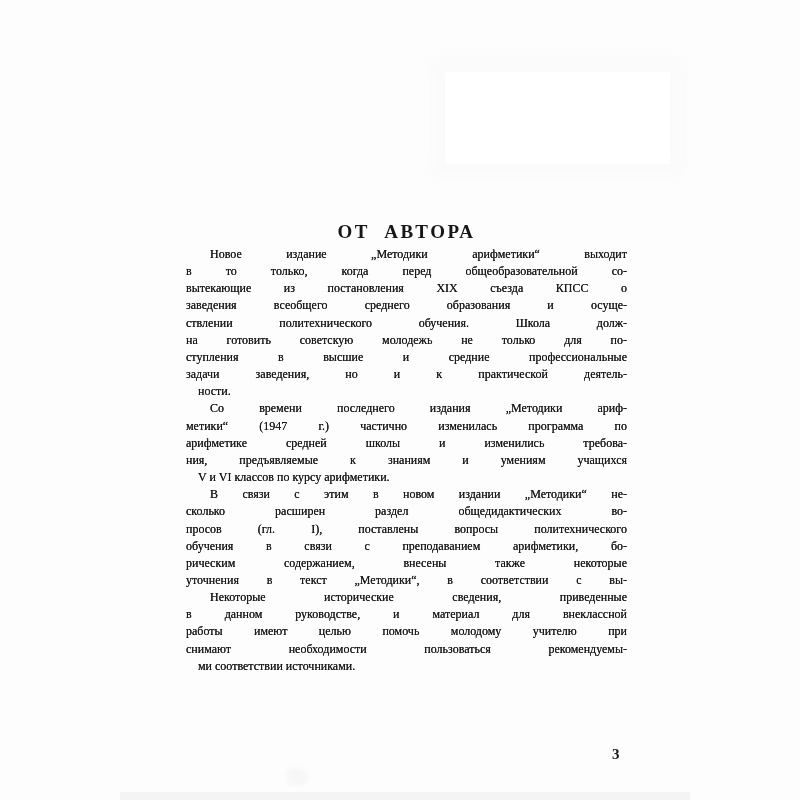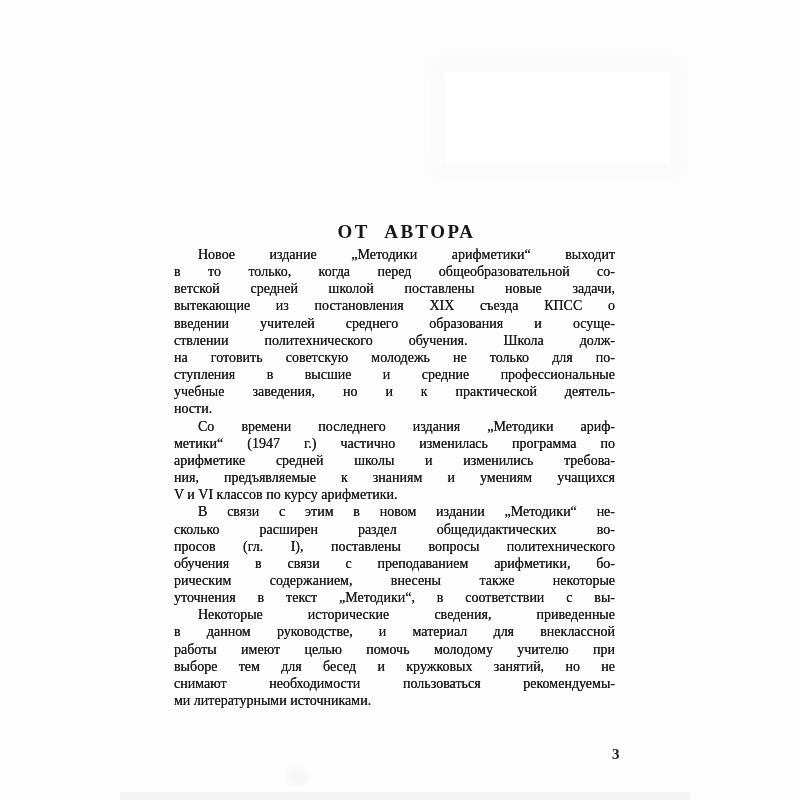--- a/index.html
+++ b/index.html
@@ -53,36 +53,37 @@
     text-align: center;
     font-size: 19px;
     font-weight: bold;
     letter-spacing: 2.5px;
     word-spacing: 7px;
     color: #161616;
   }
   .body-text {
     position: absolute;
     top: 246px;
-    left: 174px;
+    left: 186px;
     width: 441px;
-    font-size: 14px;
+    font-size: 12px;
     line-height: 17.15px;
     text-shadow: 0 0 0.35px currentColor; 
   }
   .line {
     text-align: justify;
     text-align-last: justify;
     white-space: normal;
   }
   .line.para-start {
     text-indent: 24px;
   }
   .line.para-end {
     text-align-last: left;
+    margin-left: 12px;
   }
   .page-number {
     position: absolute;
     top: 746px;
     left: 612px;
     font-size: 15px;
     font-weight: bold;
     color: #161616;
   }
 </style>
@@ -91,45 +92,43 @@
 
 <div class="scan-page">
 
   <div class="artifact-rect"></div>
 
   <h1 class="page-title">ОТ АВТОРА</h1>
 
   <div class="body-text">
       <div class="line para-start">Новое издание „Методики арифметики“ выходит</div>
       <div class="line">в то только, когда перед общеобразовательной со-</div>
-      <div class="line">ветской средней школой поставлены новые задачи,</div>
       <div class="line">вытекающие из постановления XIX съезда КПСС о</div>
-      <div class="line">введении учителей среднего образования и осуще-</div>
+      <div class="line">заведения всеобщего среднего образования и осуще-</div>
       <div class="line">ствлении политехнического обучения. Школа долж-</div>
       <div class="line">на готовить советскую молодежь не только для по-</div>
       <div class="line">ступления в высшие и средние профессиональные</div>
-      <div class="line">учебные заведения, но и к практической деятель-</div>
+      <div class="line">задачи заведения, но и к практической деятель-</div>
       <div class="line para-end">ности.</div>
       <div class="line para-start">Со времени последнего издания „Методики ариф-</div>
       <div class="line">метики“ (1947 г.) частично изменилась программа по</div>
       <div class="line">арифметике средней школы и изменились требова-</div>
       <div class="line">ния, предъявляемые к знаниям и умениям учащихся</div>
       <div class="line para-end">V и VI классов по курсу арифметики.</div>
       <div class="line para-start">В связи с этим в новом издании „Методики“ не-</div>
       <div class="line">сколько расширен раздел общедидактических во-</div>
       <div class="line">просов (гл. I), поставлены вопросы политехнического</div>
       <div class="line">обучения в связи с преподаванием арифметики, бо-</div>
       <div class="line">рическим содержанием, внесены также некоторые</div>
       <div class="line">уточнения в текст „Методики“, в соответствии с вы-</div>
       <div class="line para-start">Некоторые исторические сведения, приведенные</div>
       <div class="line">в данном руководстве, и материал для внеклассной</div>
       <div class="line">работы имеют целью помочь молодому учителю при</div>
-      <div class="line">выборе тем для бесед и кружковых занятий, но не</div>
       <div class="line">снимают необходимости пользоваться рекомендуемы-</div>
-      <div class="line para-end">ми литературными источниками.</div>
+      <div class="line para-end">ми соответствии источниками.</div>
     </div>
 
   <div class="page-number">3</div>
 
   <div class="artifact-smudge"></div>
   <div class="artifact-bottom-strip"></div>
 
 </div>
 
 </body></html>

